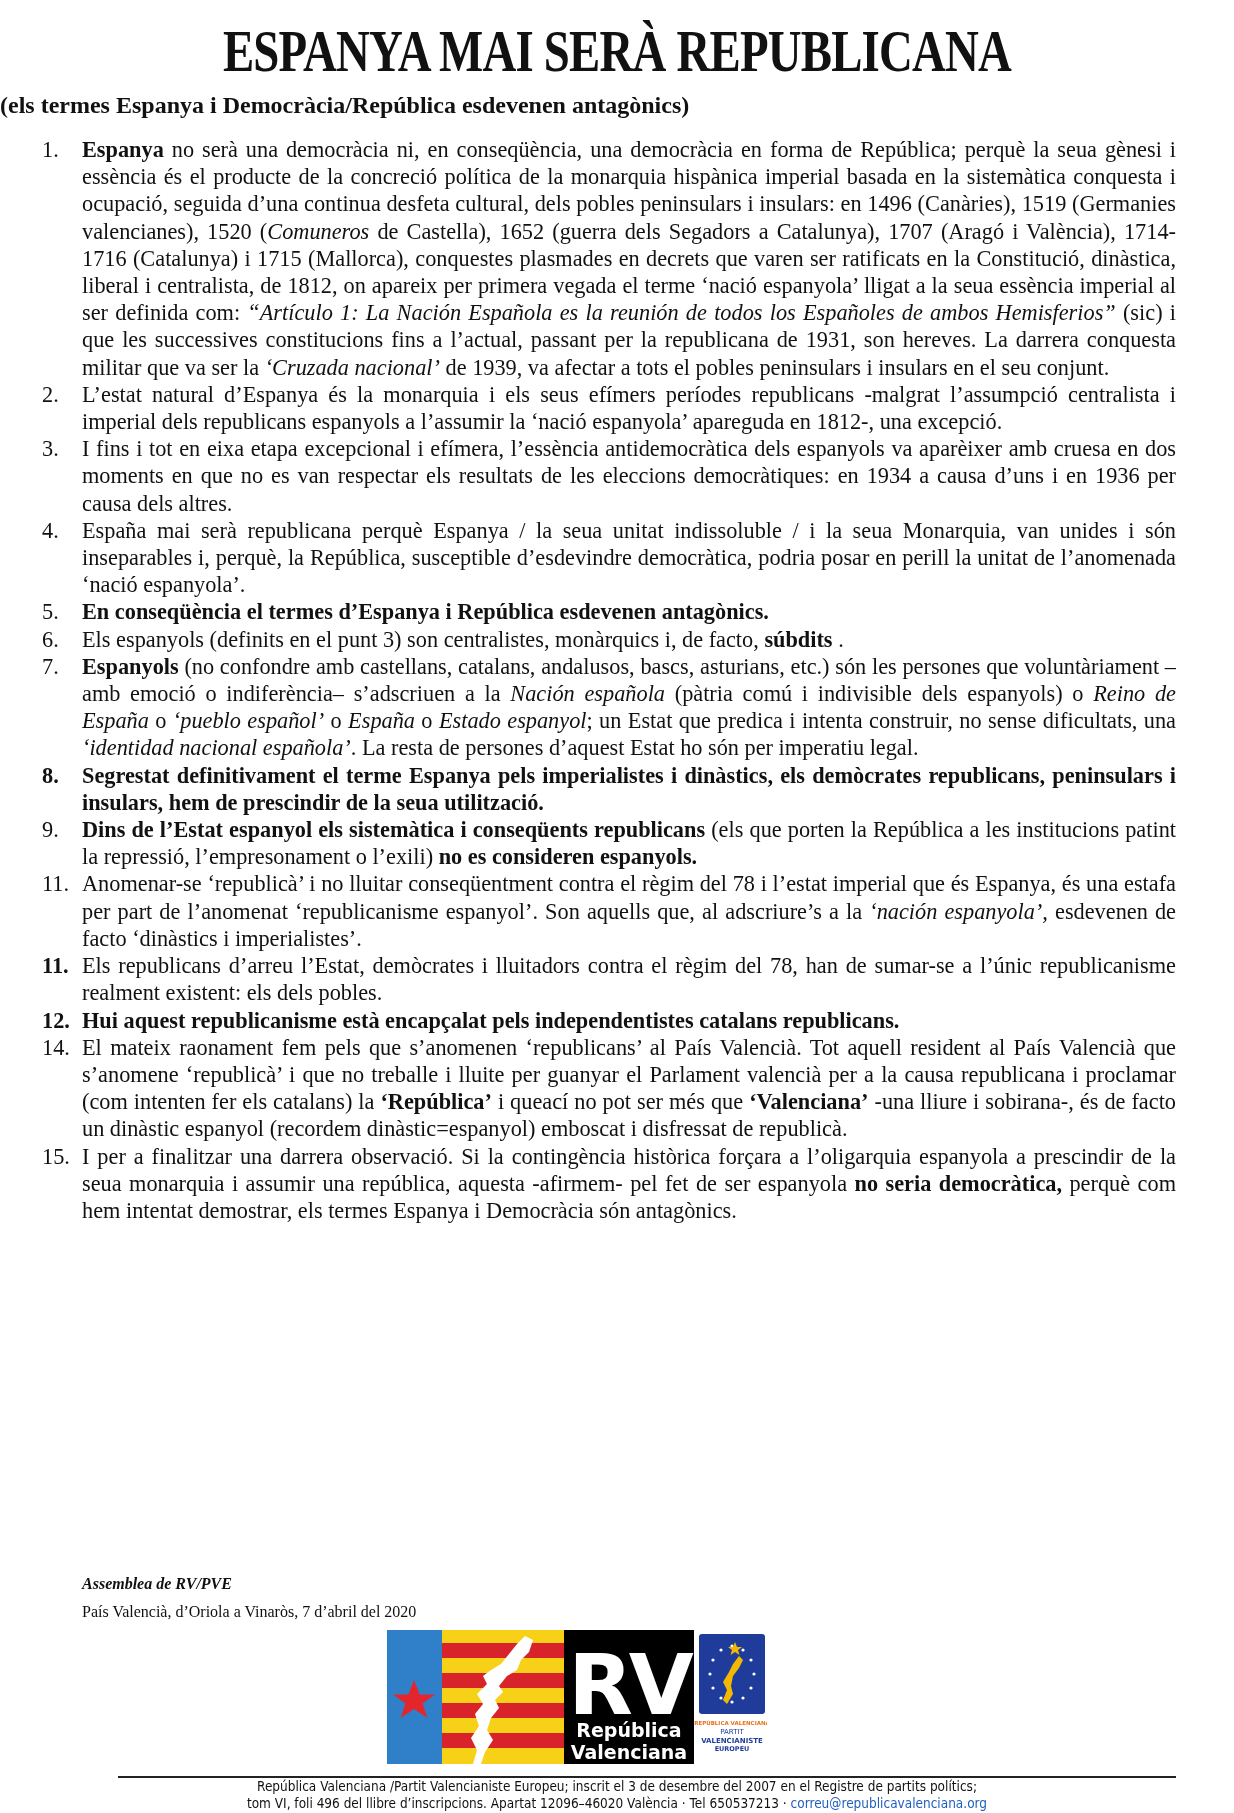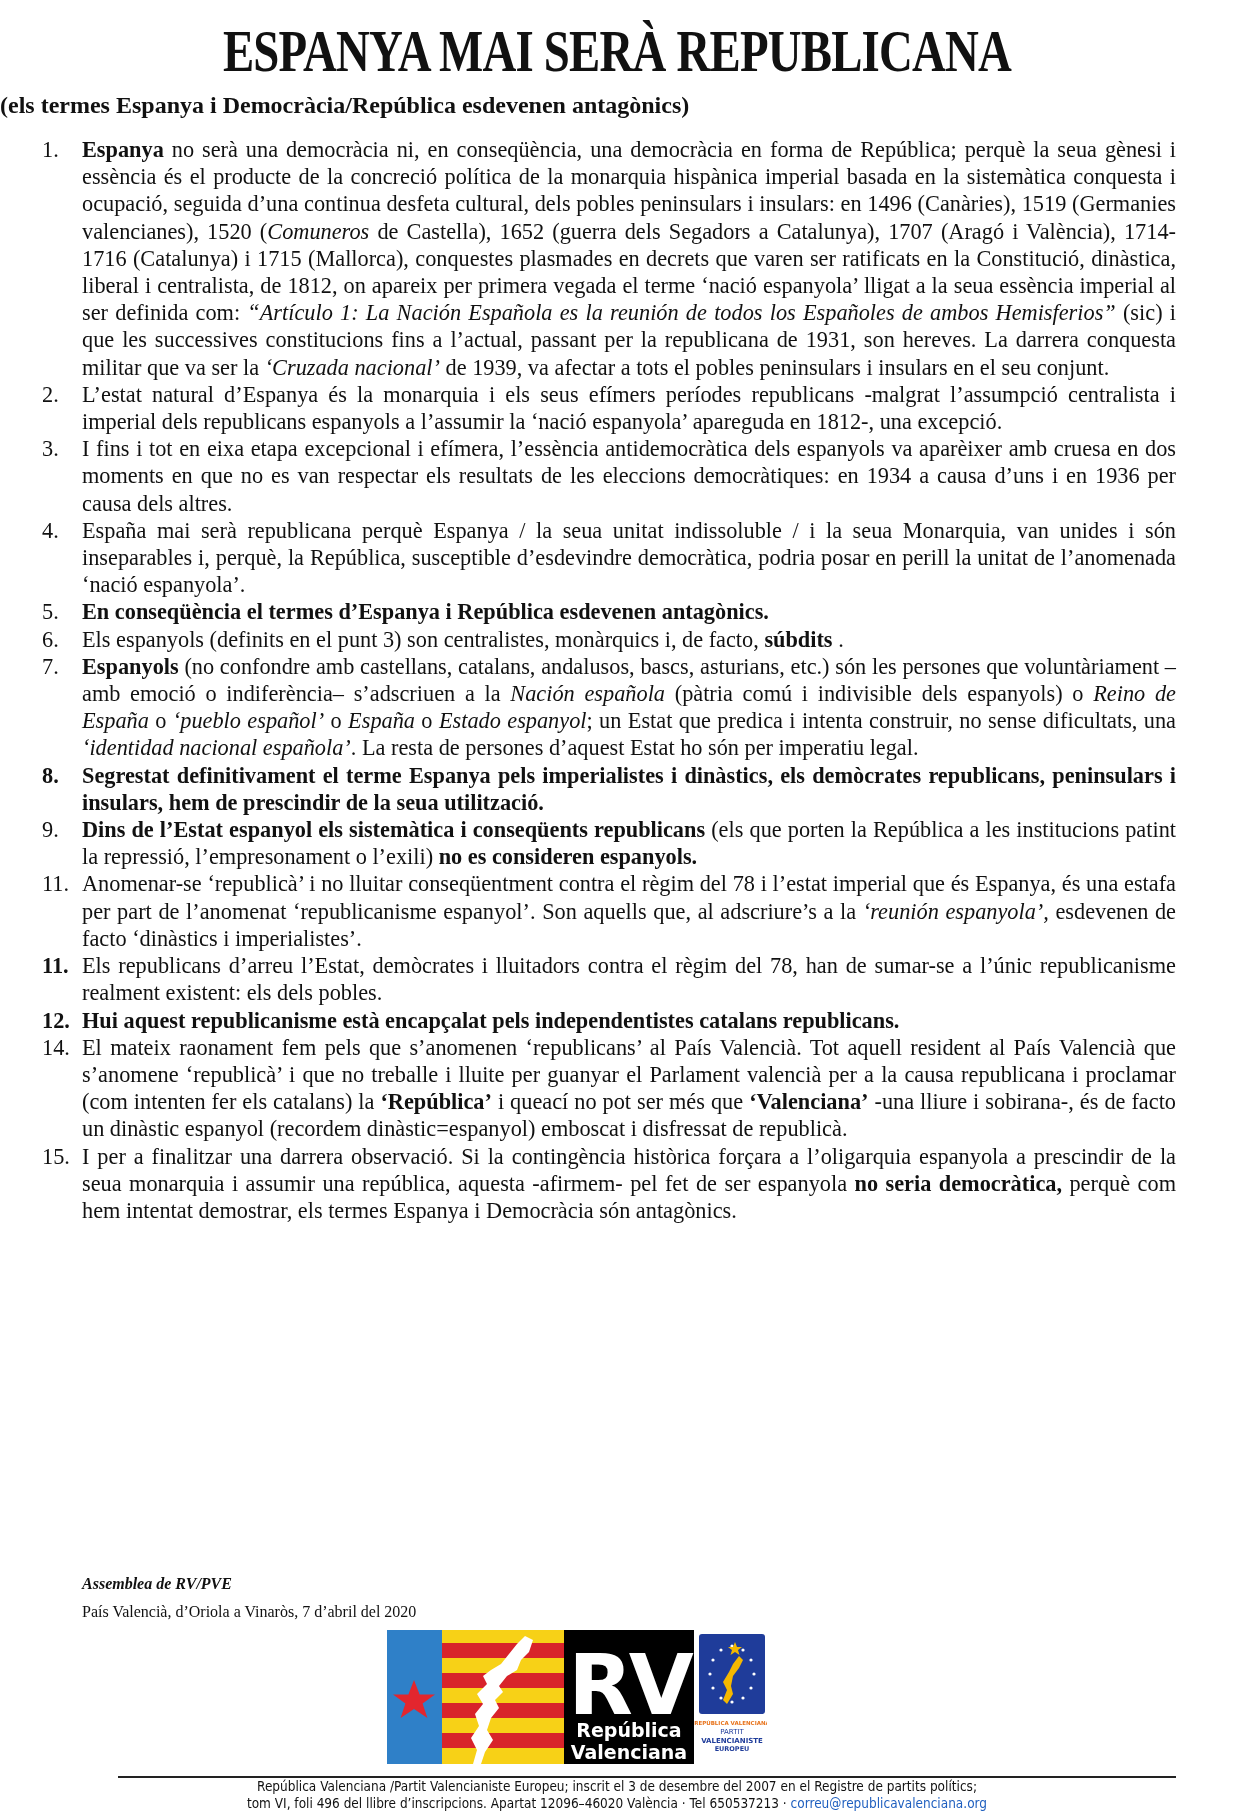--- a/index.html
+++ b/index.html
@@ -49,21 +49,21 @@
   <ol class="list" id="items">
       <li class="item"><span class="num">1.</span><span class="b">Espanya</span><span> no serà una democràcia ni, en conseqüència, una democràcia en forma de República; perquè la seua gènesi i essència és el producte de la concreció política de la monarquia hispànica imperial basada en la sistemàtica conquesta i ocupació, seguida d’una continua desfeta cultural, dels pobles peninsulars i insulars: en 1496 (Canàries), 1519 (Germanies valencianes), 1520 (</span><span class="i">Comuneros</span><span> de Castella), 1652 (guerra dels Segadors a Catalunya), 1707 (Aragó i València), 1714-1716 (Catalunya) i 1715 (Mallorca), conquestes plasmades en decrets que varen ser ratificats en la Constitució, dinàstica, liberal i centralista, de 1812, on apareix per primera vegada el terme ‘nació espanyola’ lligat a la seua essència imperial al ser definida com: </span><span class="i">“Artículo 1: La Nación Española es la reunión de todos los Españoles de ambos Hemisferios”</span><span> (sic) i que les successives constitucions fins a l’actual, passant per la republicana de 1931, son hereves. La darrera conquesta militar que va ser la </span><span class="i">‘Cruzada nacional’</span><span> de 1939, va afectar a tots el pobles peninsulars i insulars en el seu conjunt.</span></li>
       <li class="item"><span class="num">2.</span><span>L’estat natural d’Espanya és la monarquia i els seus efímers períodes republicans -malgrat l’assumpció centralista i imperial dels republicans espanyols a l’assumir la ‘nació espanyola’ apareguda en 1812-, una excepció.</span></li>
       <li class="item"><span class="num">3.</span><span>I fins i tot en eixa etapa excepcional i efímera, l’essència antidemocràtica dels espanyols va aparèixer amb cruesa en dos moments en que no es van respectar els resultats de les eleccions democràtiques: en 1934 a causa d’uns i en 1936 per causa dels altres.</span></li>
       <li class="item"><span class="num">4.</span><span>España mai serà republicana perquè Espanya / la seua unitat indissoluble / i la seua Monarquia, van unides i són inseparables i, perquè, la República, susceptible d’esdevindre democràtica, podria posar en perill la unitat de l’anomenada ‘nació espanyola’.</span></li>
       <li class="item"><span class="num">5.</span><span class="b">En conseqüència el termes d’Espanya i República esdevenen  antagònics.</span></li>
       <li class="item"><span class="num">6.</span><span>Els espanyols (definits en el punt 3) son centralistes, monàrquics i, de facto, </span><span class="b">súbdits</span><span> .</span></li>
       <li class="item"><span class="num">7.</span><span class="b">Espanyols</span><span> (no confondre amb castellans, catalans, andalusos, bascs, asturians, etc.) són les persones que voluntàriament –amb emoció o indiferència– s’adscriuen a la </span><span class="i">Nación española</span><span> (pàtria comú i indivisible dels espanyols) o </span><span class="i">Reino de España</span><span> o </span><span class="i">‘pueblo español’</span><span> o </span><span class="i">España</span><span> o </span><span class="i">Estado espanyol</span><span>; un Estat que predica i intenta construir, no sense dificultats, una </span><span class="i">‘identidad nacional española’</span><span>. La resta de persones d’aquest Estat ho són per imperatiu legal.</span></li>
       <li class="item"><span class="num bold">8.</span><span class="b">Segrestat definitivament el terme Espanya pels imperialistes i dinàstics, els demòcrates republicans, peninsulars i insulars, hem de prescindir de la seua utilització.</span></li>
       <li class="item"><span class="num">9.</span><span class="b">Dins de l’Estat espanyol els sistemàtica i conseqüents republicans</span><span> (els que porten la República a les institucions patint la repressió, l’empresonament o l’exili) </span><span class="b">no es consideren espanyols.</span></li>
-      <li class="item"><span class="num">11.</span><span>Anomenar-se ‘republicà’ i no lluitar conseqüentment contra el règim del 78 i l’estat imperial que és Espanya, és una estafa per part de l’anomenat ‘republicanisme espanyol’. Son aquells que, al adscriure’s a la </span><span class="i">‘reunión espanyola’,</span><span> esdevenen de facto ‘dinàstics i imperialistes’.</span></li>
+      <li class="item"><span class="num">11.</span><span>Anomenar-se ‘republicà’ i no lluitar conseqüentment contra el règim del 78 i l’estat imperial que és Espanya, és una estafa per part de l’anomenat ‘republicanisme espanyol’. Son aquells que, al adscriure’s a la </span><span class="i">‘nación espanyola’,</span><span> esdevenen de facto ‘dinàstics i imperialistes’.</span></li>
       <li class="item"><span class="num bold">11.</span><span>Els republicans d’arreu l’Estat, demòcrates i lluitadors contra el règim del 78, han de sumar-se a l’únic republicanisme realment existent: els dels pobles.</span></li>
       <li class="item"><span class="num bold">12.</span><span class="b">Hui aquest republicanisme està encapçalat pels independentistes catalans republicans.</span></li>
       <li class="item"><span class="num">14.</span><span>El mateix raonament fem pels que s’anomenen ‘republicans’ al País Valencià. Tot aquell resident al País Valencià que s’anomene ‘republicà’ i que no treballe i lluite per guanyar el Parlament valencià per a la causa republicana i proclamar (com intenten fer els catalans) la </span><span class="b">‘República’</span><span> i queací no pot ser més que </span><span class="b">‘Valenciana’</span><span> -una lliure i sobirana-, és de facto un dinàstic espanyol (recordem dinàstic=espanyol) emboscat i disfressat de republicà.</span></li>
       <li class="item"><span class="num">15.</span><span> I per a finalitzar una darrera observació. Si la contingència històrica forçara a l’oligarquia espanyola a prescindir de la seua monarquia i assumir una república, aquesta -afirmem-  pel fet de ser espanyola </span><span class="b">no seria democràtica,</span><span> perquè com hem intentat demostrar, els termes Espanya i Democràcia són antagònics.</span></li>
     </ol>
 
   <div class="signature">
     <div class="org">Assemblea de RV/PVE</div>
     <div>País Valencià, d’Oriola a Vinaròs, 7 d’abril del 2020</div>
   </div>

